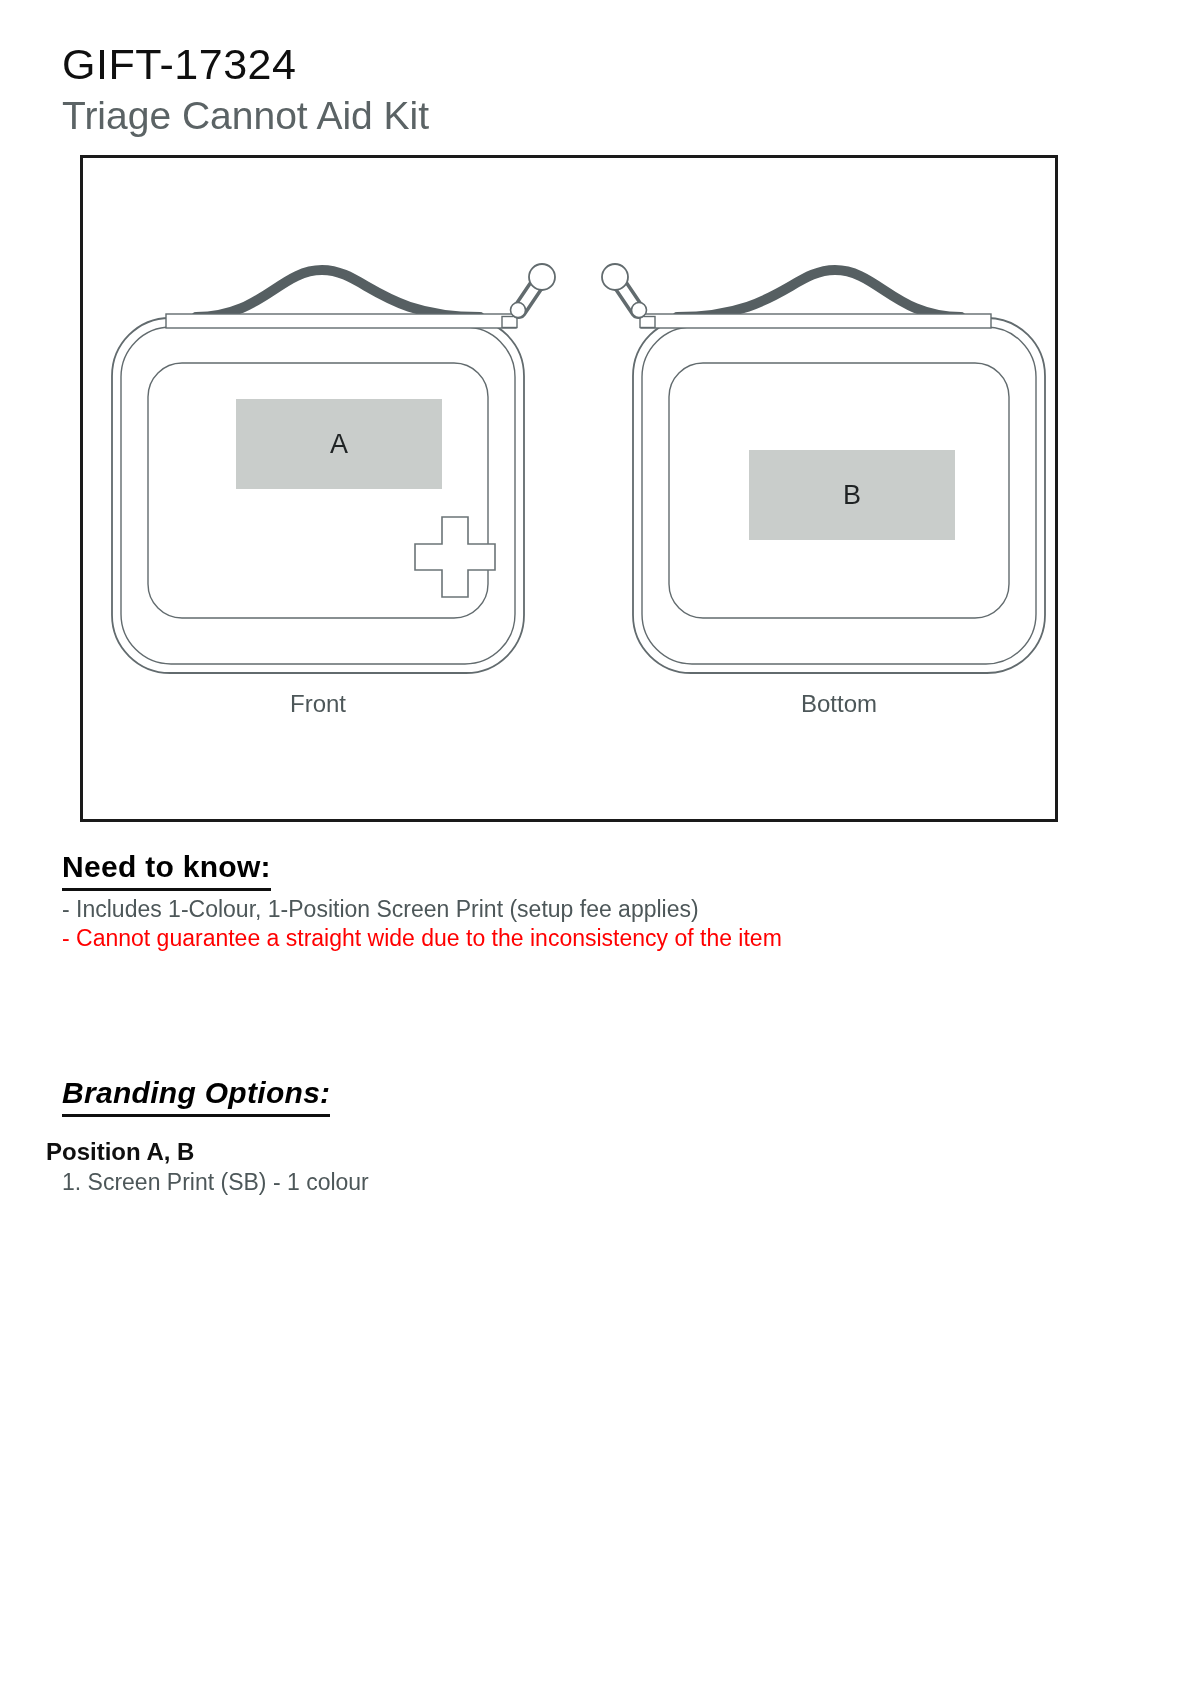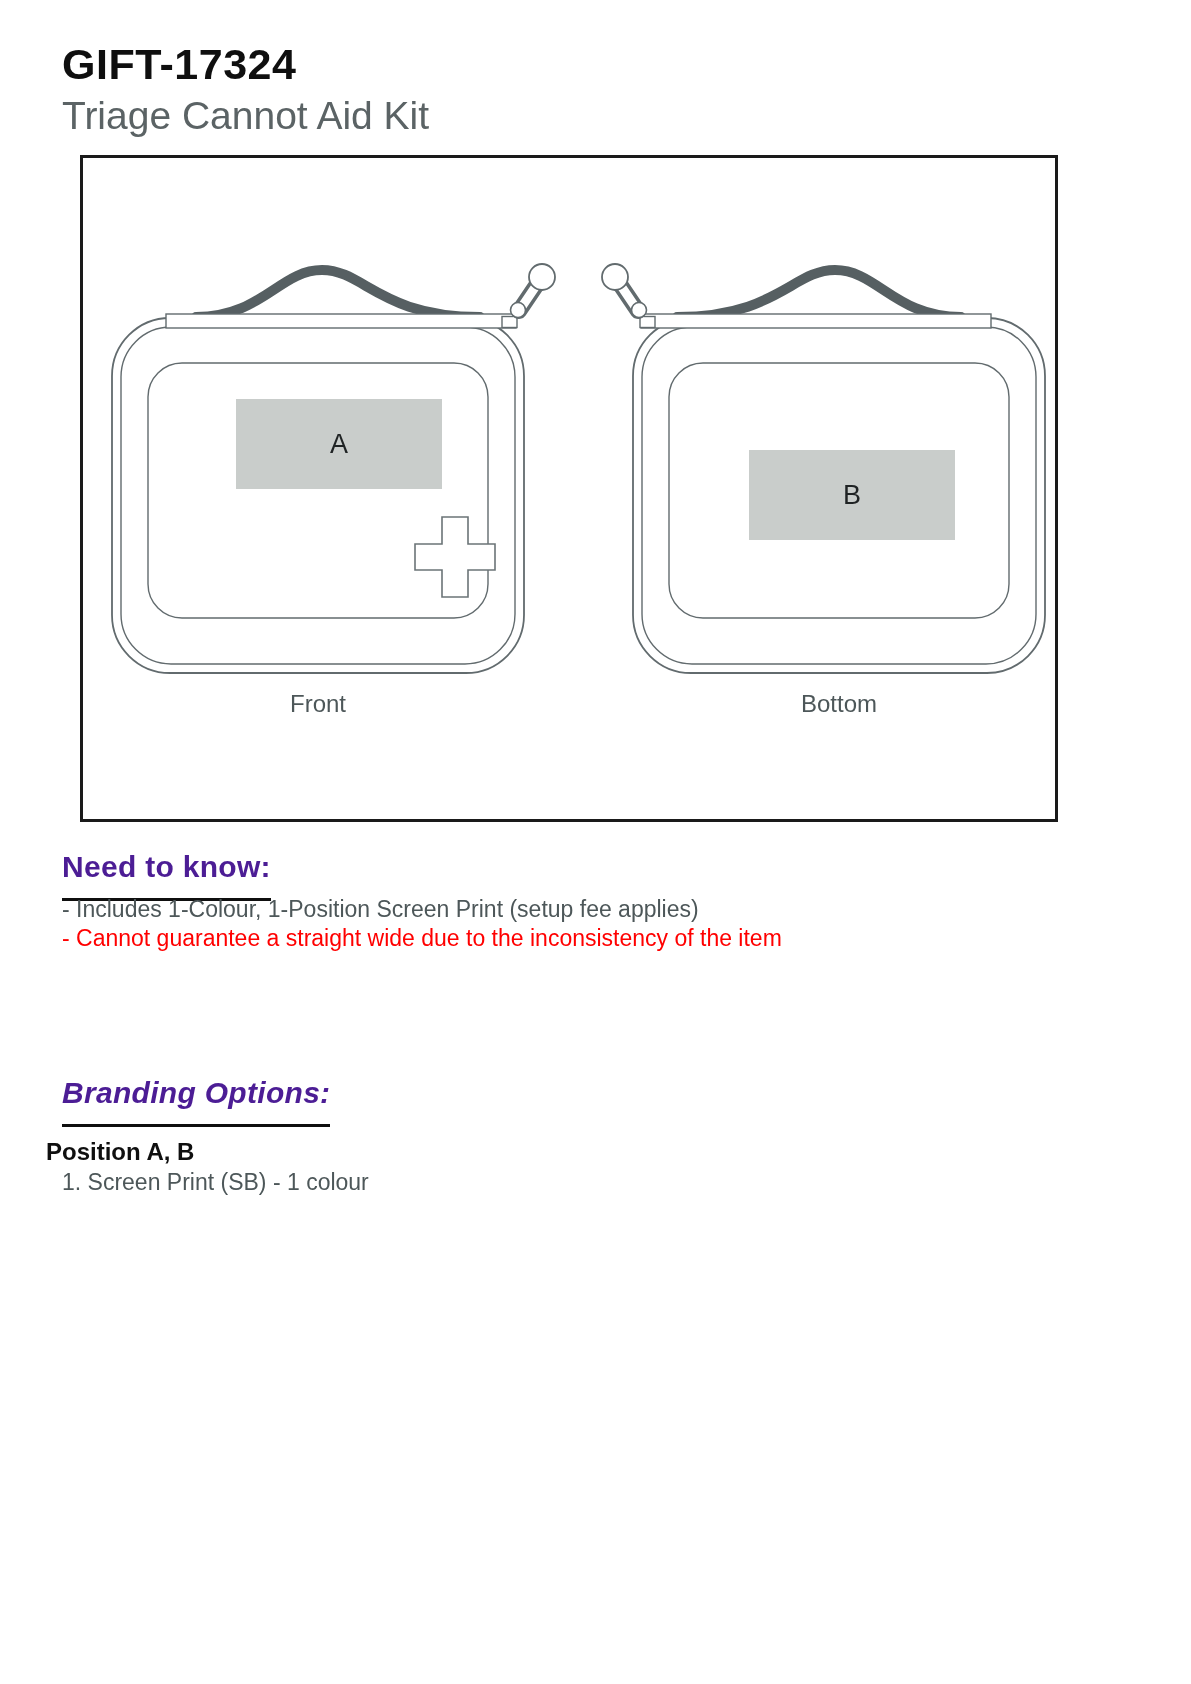--- a/index.html
+++ b/index.html
@@ -6,39 +6,39 @@
   html, body { background: #ffffff; }
   body {
     width: 1191px; height: 1684px;
     position: relative;
     font-family: "Liberation Sans", "DejaVu Sans", sans-serif;
     color: #1a1a1a;
     overflow: hidden;
   }
   .product-code {
     position: absolute; left: 62px; top: 40px;
-    font-size: 43px; font-weight: bold; color: #0f0f0f;
+    font-size: 43px; font-weight: normal; color: #0f0f0f;
     letter-spacing: 0.5px;
   }
   .product-name {
     position: absolute; left: 62px; top: 94px;
     font-size: 39px; font-weight: normal; color: #5b6365;
   }
   .figure-box {
     position: absolute; left: 80px; top: 155px;
     width: 978px; height: 667px;
     border: 3px solid #1a1a1a;
     background: #ffffff;
   }
   .figure-box svg { display: block; }
   .section-heading {
-    font-size: 30px; font-weight: bold; color: #4c1d95;
+    font-size: 30px; font-weight: bold; color: #000000;
     display: inline-block;
     border-bottom: 3px solid #0f0f0f;
-    padding-bottom: 14px;
+    padding-bottom: 4px;
     letter-spacing: 0.3px;
   }
   #need-heading-wrap { position: absolute; left: 62px; top: 850px; }
   #branding-heading-wrap { position: absolute; left: 62px; top: 1076px; font-style: italic; }
   .notes {
     position: absolute; left: 62px; top: 895px;
     font-size: 23px; line-height: 29px; color: #4d5759;
   }
   .note-red { color: #ff0000; }
   .position-title {

